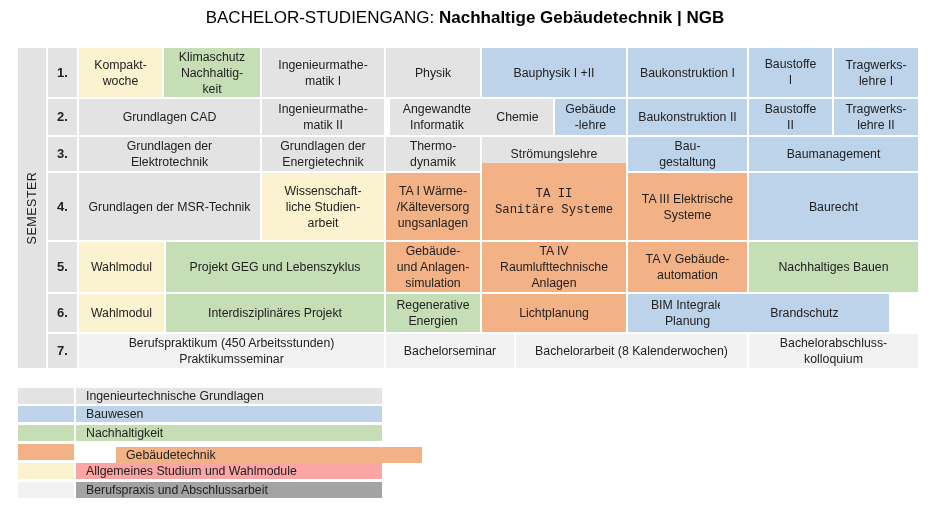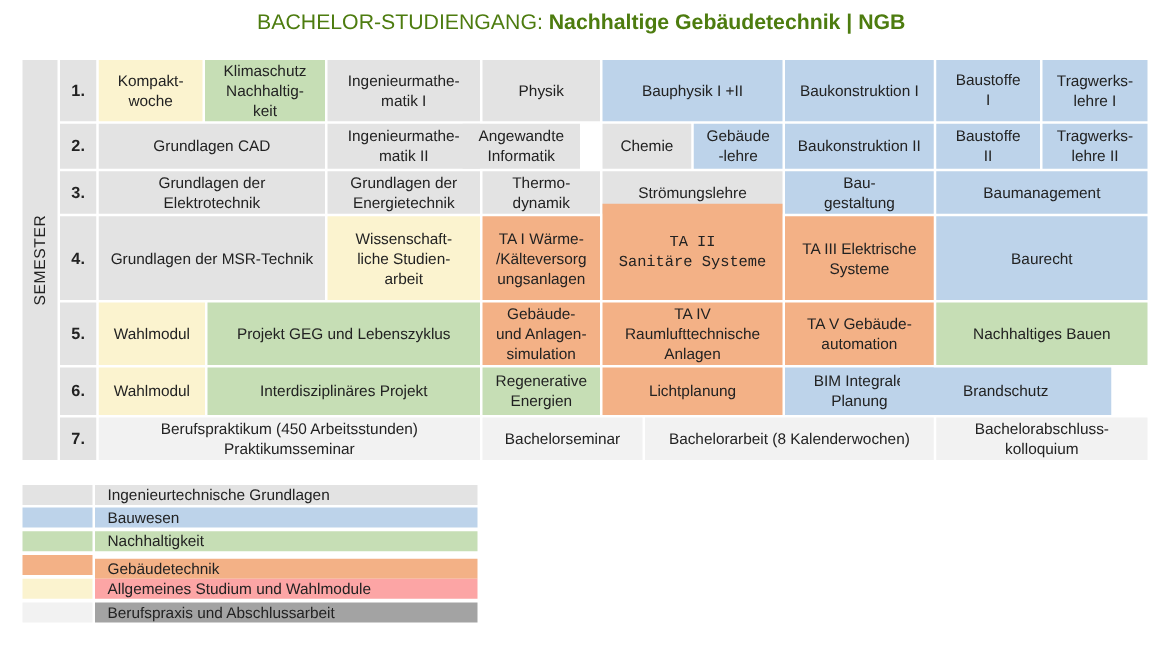--- a/index.html
+++ b/index.html
@@ -1,19 +1,19 @@
 <!DOCTYPE html>
 <html><head>
 <meta charset="utf-8">
 <style>
   html, body { margin: 0; padding: 0; background: #ffffff; }
   body { width: 930px; height: 516px; position: relative; overflow: hidden;
          font-family: "Liberation Sans", "DejaVu Sans", sans-serif; color: #222; }
   .title { position: absolute; left: 0; top: 8px; width: 930px; text-align: center;
-           font-size: 17px; color: #4d7c0f; letter-spacing: 0; }
+           font-size: 17px; color: #000000; letter-spacing: 0; }
   .title b { font-weight: bold; }
   .cell { position: absolute; box-sizing: border-box; display: flex; align-items: center;
           justify-content: center; text-align: center; font-size: 12.3px; line-height: 16px;
           padding: 0 3px; white-space: pre-line; color: #222; }
   .grey   { background: #e3e3e3; }
   .blue   { background: #bdd3ea; }
   .green  { background: #c6deb5; }
   .orange { background: #f3b186; }
   .yellow { background: #fbf3cf; }
   .light  { background: #f2f2f2; }
@@ -54,21 +54,21 @@
 <div class="cell blue" style="left:482px;top:48px;width:144px;height:49px;">Bauphysik I +II</div>
 <div class="cell blue" style="left:628px;top:48px;width:119px;height:49px;">Baukonstruktion I</div>
 <div class="cell blue" style="left:749px;top:48px;width:83px;height:49px;align-items:flex-start;padding-top:8px;">Baustoffe
 I</div>
 <div class="cell blue" style="left:834px;top:48px;width:84px;height:49px;">Tragwerks-
 lehre I</div>
 
 <div class="cell grey" style="left:79px;top:99px;width:181px;height:36px;">Grundlagen CAD</div>
 <div class="cell grey" style="left:262px;top:99px;width:122px;height:36px;">Ingenieurmathe-
 matik II</div>
-<div class="cell grey" style="left:370px;top:99px;width:94px;height:36px;">Angewandte
+<div class="cell grey" style="left:390px;top:99px;width:94px;height:36px;">Angewandte
 Informatik</div>
 <div class="cell grey" style="left:482px;top:99px;width:71px;height:36px;">Chemie</div>
 <div class="cell blue" style="left:555px;top:99px;width:71px;height:36px;">Gebäude
 -lehre</div>
 <div class="cell blue" style="left:628px;top:99px;width:119px;height:36px;">Baukonstruktion II</div>
 <div class="cell blue" style="left:749px;top:99px;width:83px;height:36px;">Baustoffe
 II</div>
 <div class="cell blue" style="left:834px;top:99px;width:84px;height:36px;">Tragwerks-
 lehre II</div>
 
@@ -128,20 +128,20 @@
   <div class="legend-swatch" style="top:388px;background:#e3e3e3;"></div>
   <div class="legend-label" style="top:388px;background:#e3e3e3;">Ingenieurtechnische Grundlagen</div>
 
   <div class="legend-swatch" style="top:406px;background:#bdd3ea;"></div>
   <div class="legend-label" style="top:406px;background:#bdd3ea;">Bauwesen</div>
 
   <div class="legend-swatch" style="top:425px;background:#c6deb5;"></div>
   <div class="legend-label" style="top:425px;background:#c6deb5;">Nachhaltigkeit</div>
 
   <div class="legend-swatch" style="top:444px;background:#f3b186;"></div>
-  <div class="legend-label" style="top:447px;background:#f3b186;">Gebäudetechnik</div>
+  <div class="legend-label" style="top:447px;background:#f3b186;margin-left:40px;">Gebäudetechnik</div>
 
   <div class="legend-swatch" style="top:463px;background:#fbf3cf;"></div>
   <div class="legend-label" style="top:463px;background:#fca5a5;">Allgemeines Studium und Wahlmodule</div>
 
   <div class="legend-swatch" style="top:482px;background:#f2f2f2;"></div>
   <div class="legend-label" style="top:482px;background:#a3a3a3;">Berufspraxis und Abschlussarbeit</div>
 </div>
 
 </body></html>

